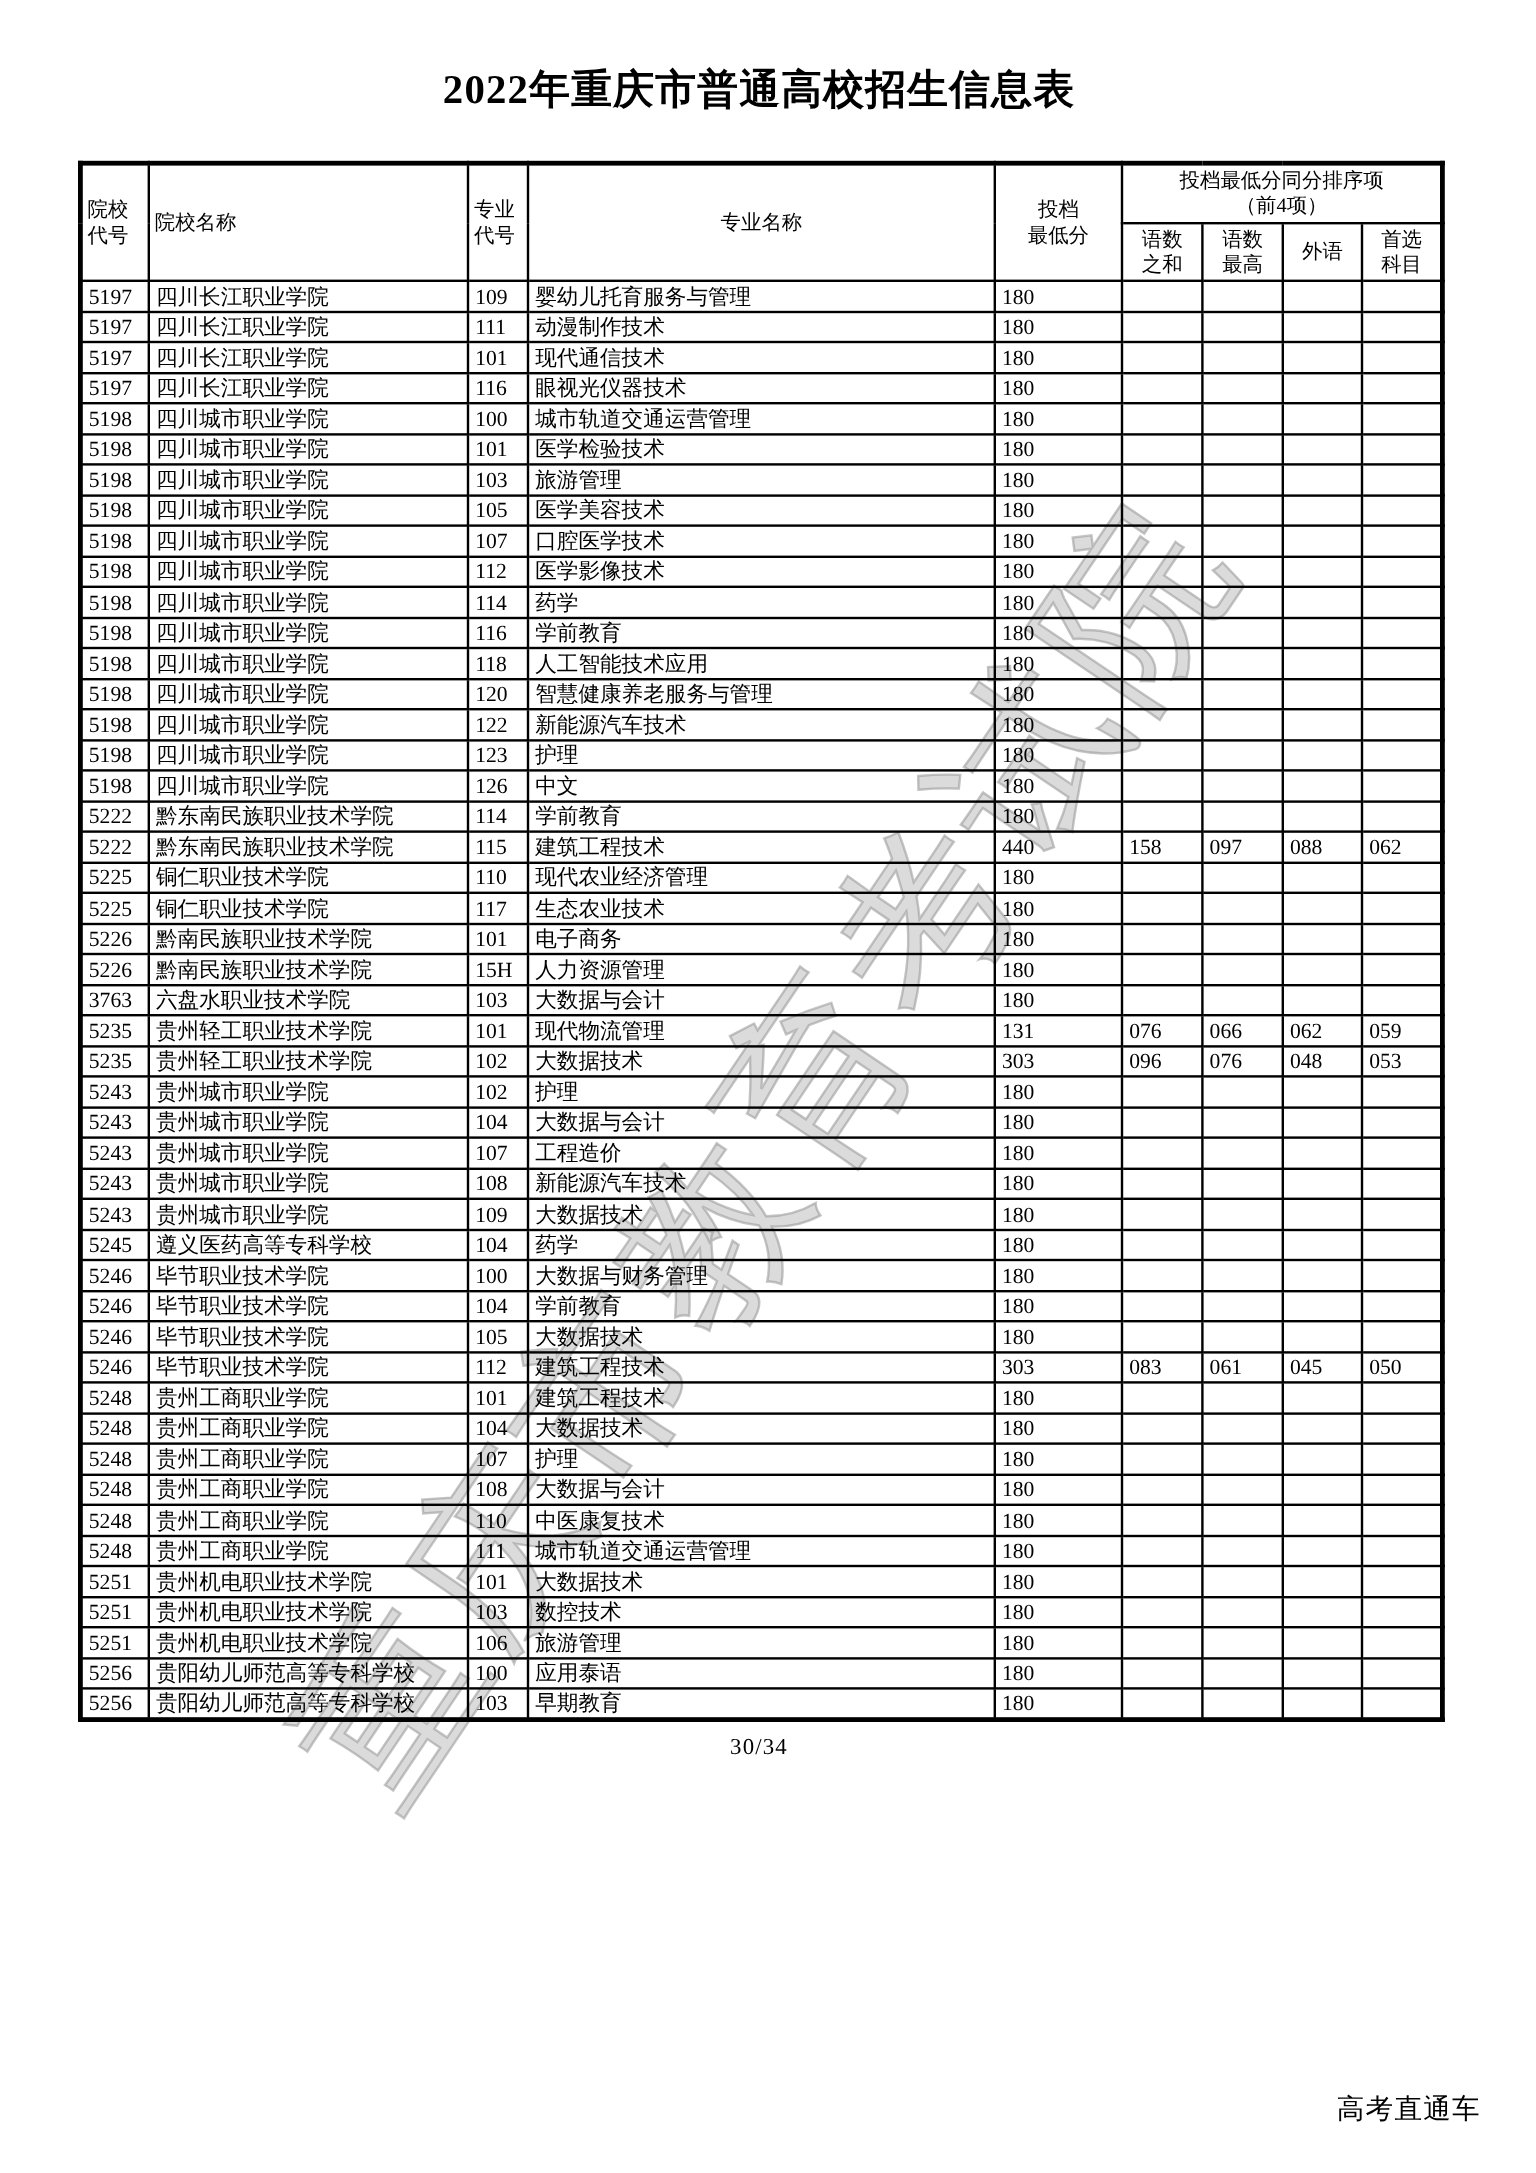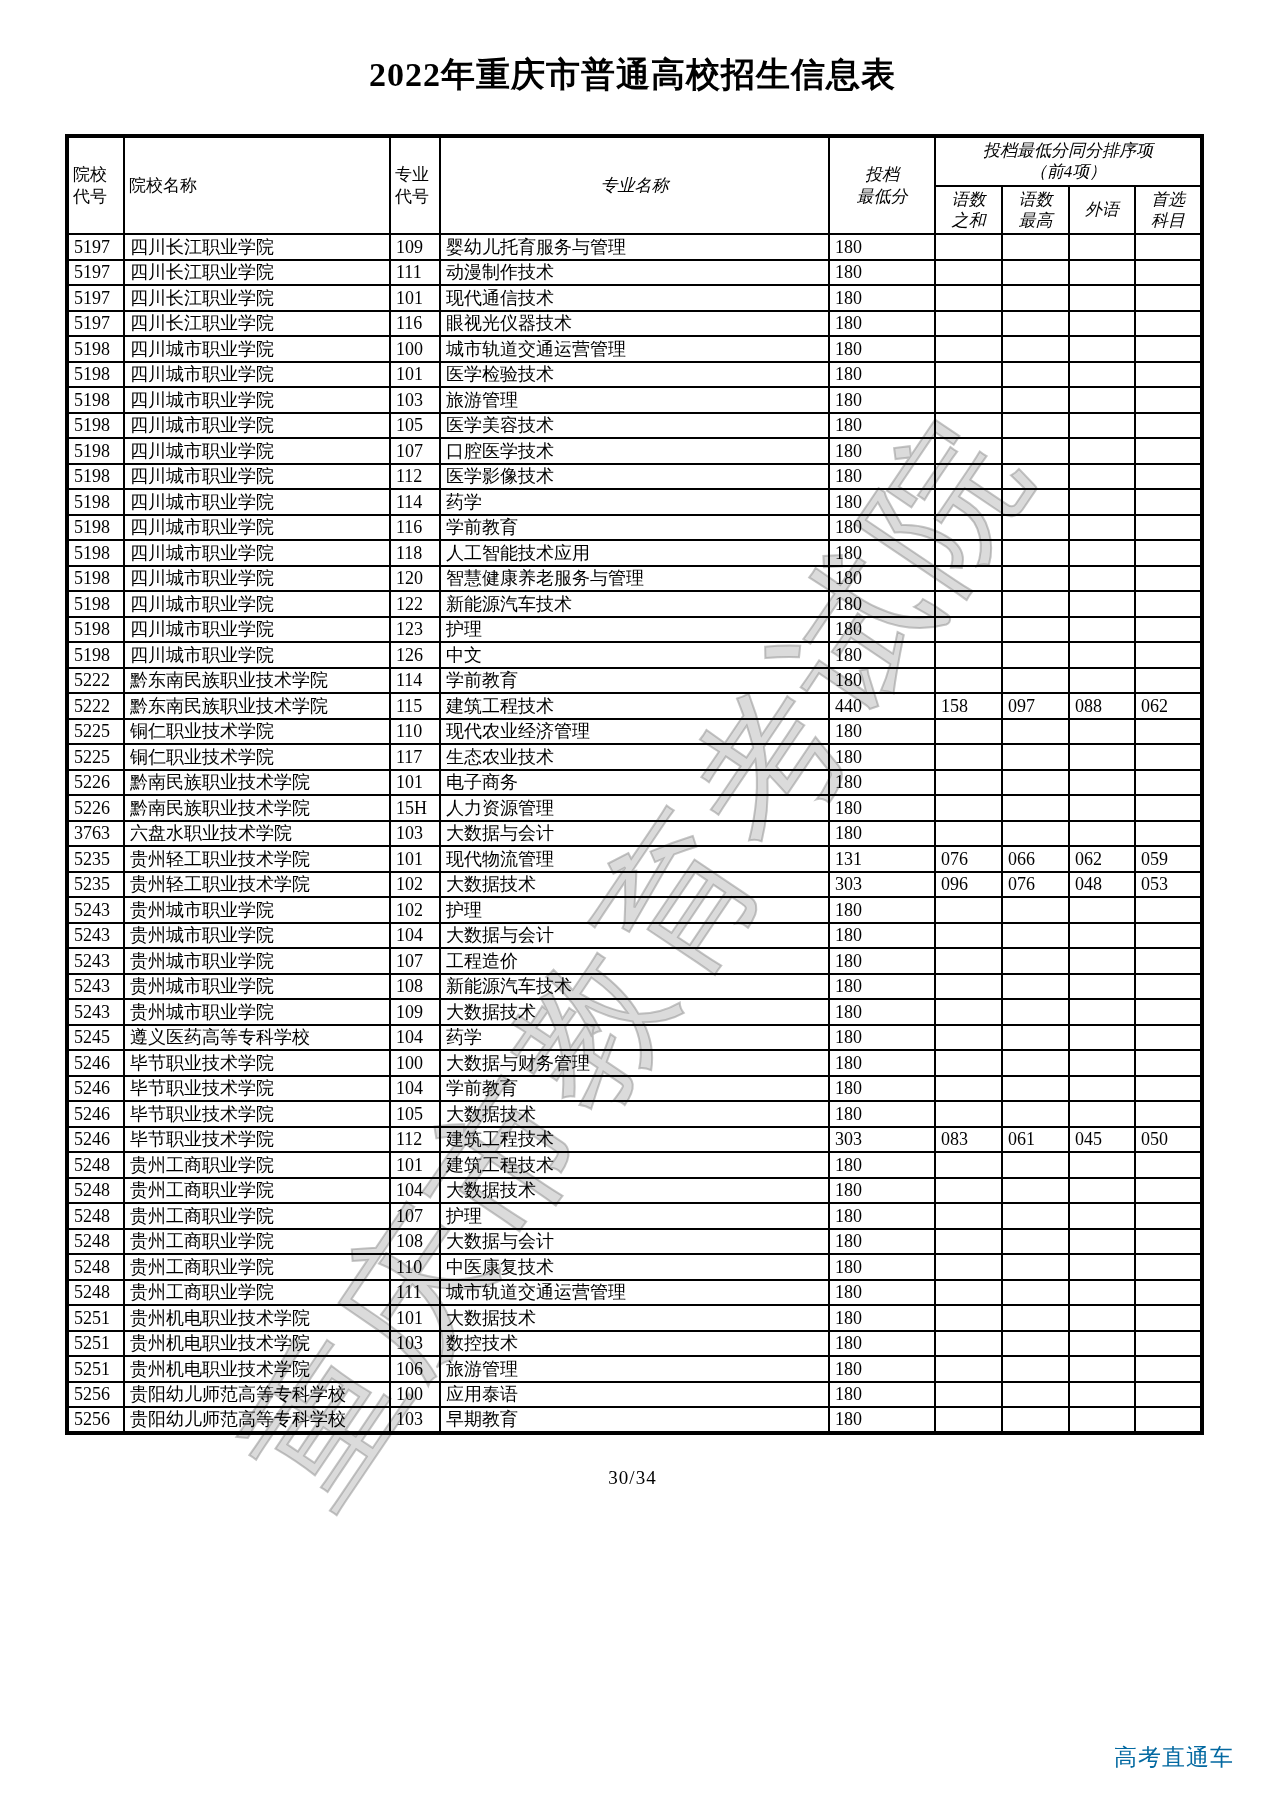--- a/index.html
+++ b/index.html
@@ -25,21 +25,21 @@
     color: rgba(175,175,175,0.45);
     -webkit-text-stroke: 2px rgba(150,150,150,0.55);
     z-index: 0;
     pointer-events: none;
   }
   .wm-corner {
     position: absolute;
     right: 46px;
     top: 1742px;
     font-size: 23px;
-    color: #0369a1;
+    color: #000000;
     z-index: 2;
     letter-spacing: 1px;
   }
   .doc {
     position: relative;
     z-index: 1;
     width: 1135px;
     margin-left: 65px;
   }
   .title {
@@ -73,31 +73,31 @@
     font-weight: normal;
     font-size: 17px;
     line-height: 1.25;
     white-space: pre-line;
     vertical-align: middle;
     padding: 2px 4px;
   }
   thead tr.group-row th { height: 42px; }
   thead tr.sub-row th { height: 40px; }
   th.al { text-align: left; }
-  th.ac { text-align: center; font-style: italic; }
+  th.ac { text-align: center; }
   tbody td {
     font-size: 18px;
     height: 25.5px;
     padding: 0 5px;
     text-align: left;
     vertical-align: middle;
     line-height: 1;
   }
   .page-num {
-    margin-top: 32px;
+    margin-top: 11px;
     text-align: center;
     font-size: 19px;
     letter-spacing: 1px;
   }
 </style>
 </head>
 <body>
 
 <div class="wm-diagonal">重庆市教育考试院</div>
 

